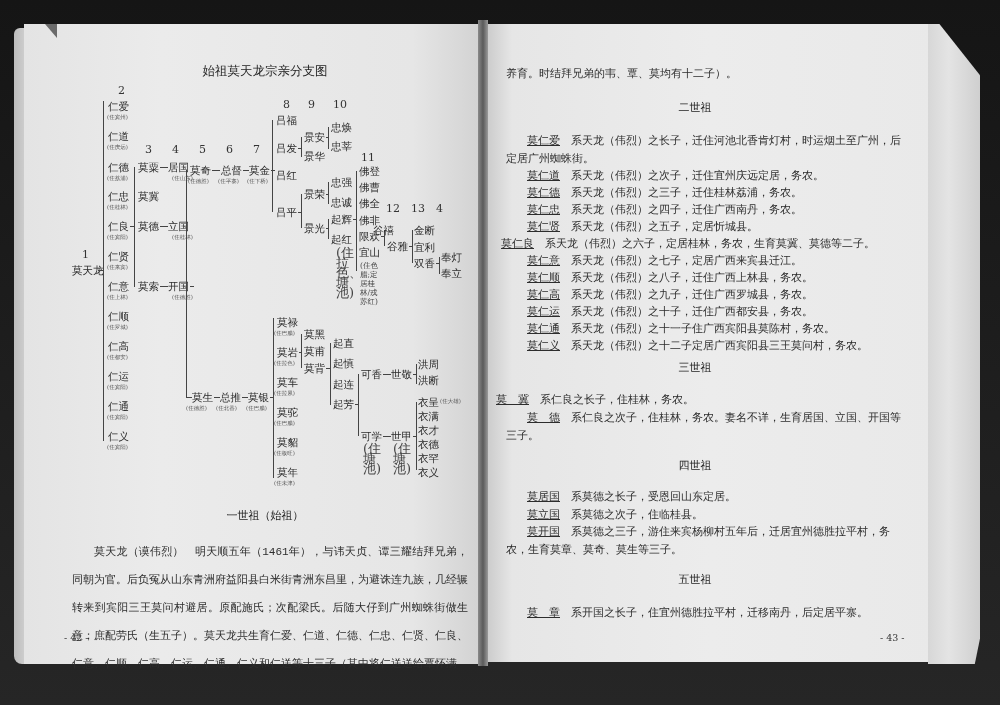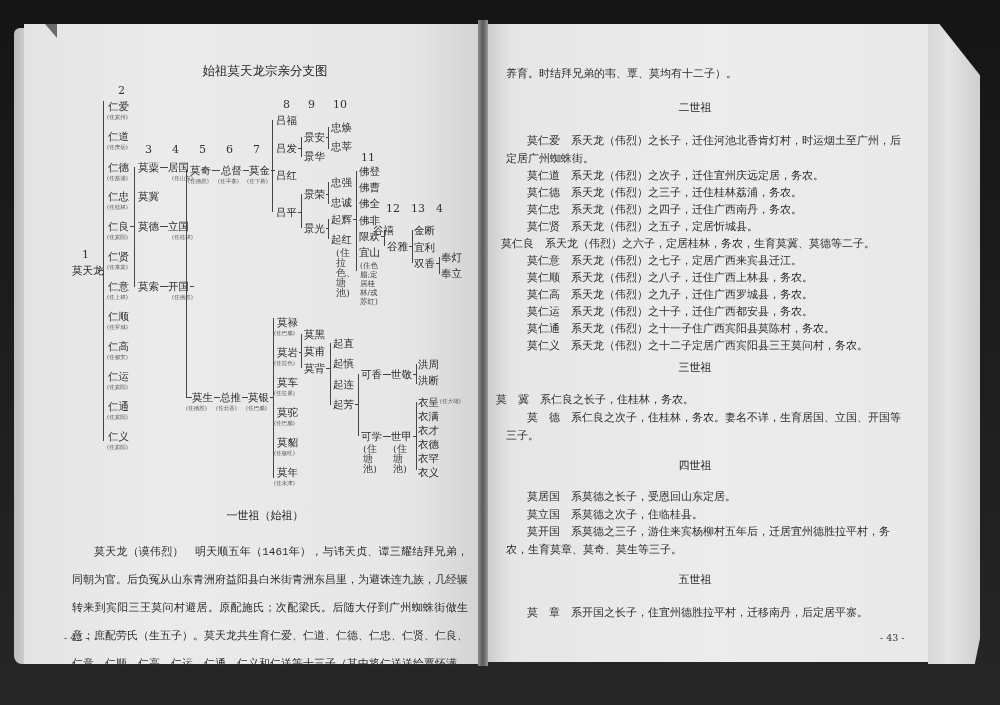--- a/index.html
+++ b/index.html
@@ -11,27 +11,27 @@
   .page-left{position:absolute;left:24px;top:24px;width:457px;height:640px;background:linear-gradient(90deg,#e4e4e4 0%,#ebebeb 30%,#e6e6e6 85%,#d2d2d2 100%);}
   .page-right{position:absolute;left:485px;top:24px;width:450px;height:638px;background:linear-gradient(90deg,#c9c9c9 0%,#e6e6e6 6%,#ececec 50%,#e9e9e9 100%);}
   .page-stack-right{position:absolute;left:928px;top:24px;width:52px;height:640px;background:linear-gradient(90deg,#d7d7d7,#e4e4e4 40%,#cfcfcf 100%);clip-path:polygon(0 0,22% 0,100% 8%,100% 96%,90% 100%,0 100%);}
   .spine{position:absolute;left:478px;top:20px;width:10px;height:646px;background:linear-gradient(90deg,#8a8a8a,#5a5a5a 50%,#9a9a9a);}
   .corner-fold{position:absolute;left:45px;top:24px;width:12px;height:14px;background:#6a6a6a;clip-path:polygon(0 0,100% 0,100% 100%);}
   
   .chart-title{position:absolute;left:0;width:530px;top:63px;text-align:center;font-family:"DejaVu Sans","Liberation Sans",sans-serif;font-size:12.5px;color:#1f1f1f;}
   .gen-num{position:absolute;font-size:11px;color:#333;}
   .t{position:absolute;font-size:10.5px;line-height:12px;white-space:nowrap;color:#2b2b2b;}
   .n{position:absolute;font-size:5.5px;line-height:6px;white-space:nowrap;color:#555;}
-  .vt{position:absolute;font-size:10px;line-height:10px;width:9px;color:#444;word-break:break-all;white-space:normal;}
+  .vt{position:absolute;font-size:13px;line-height:10px;width:9px;color:#444;word-break:break-all;white-space:normal;}
   .ln{position:absolute;background:#444;}
   .sec-h{position:absolute;font-family:"DejaVu Sans","Liberation Sans",sans-serif;font-size:11px;color:#222;text-align:center;}
   .para{position:absolute;font-size:11px;line-height:28px;color:#2d2d2d;text-align:justify;font-family:Liberation Mono, monospace;}
   .pgno{position:absolute;font-size:9.5px;color:#333;}
   .entry{position:absolute;font-size:11px;line-height:19px;color:#2d2d2d;white-space:nowrap;}
-  .entry .nm{display:inline-block;width:44px;}
+  .entry .nm{display:inline-block;width:44px;text-decoration:underline;}
 </style>
 </head>
 <body>
 
 <div class="bg-texture"></div>
 <div class="page-stack-left"></div>
 <div class="page-left"></div>
 <div class="page-right"></div>
 <div class="page-stack-right"></div>
 <div class="spine"></div>

